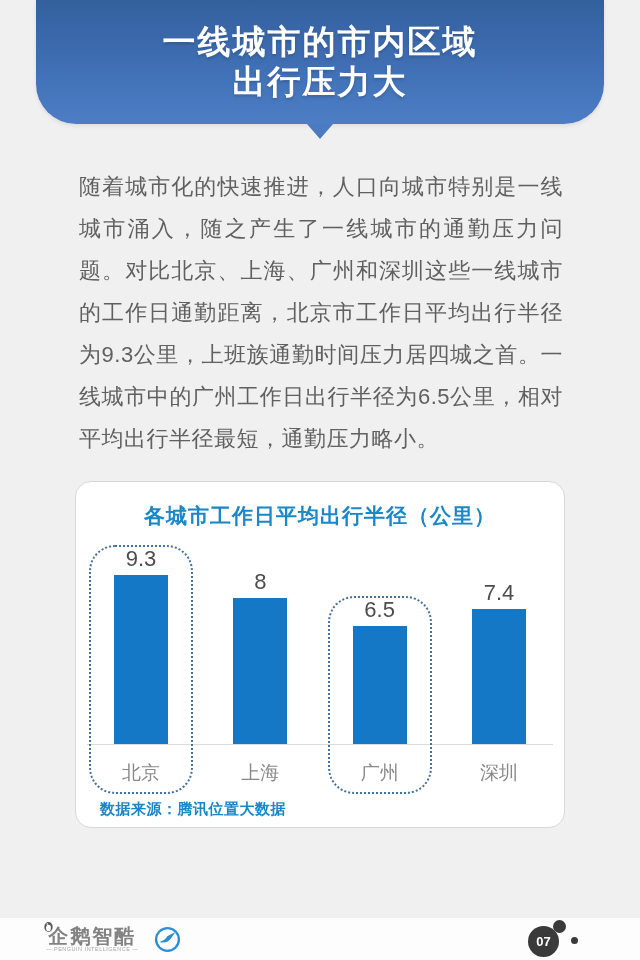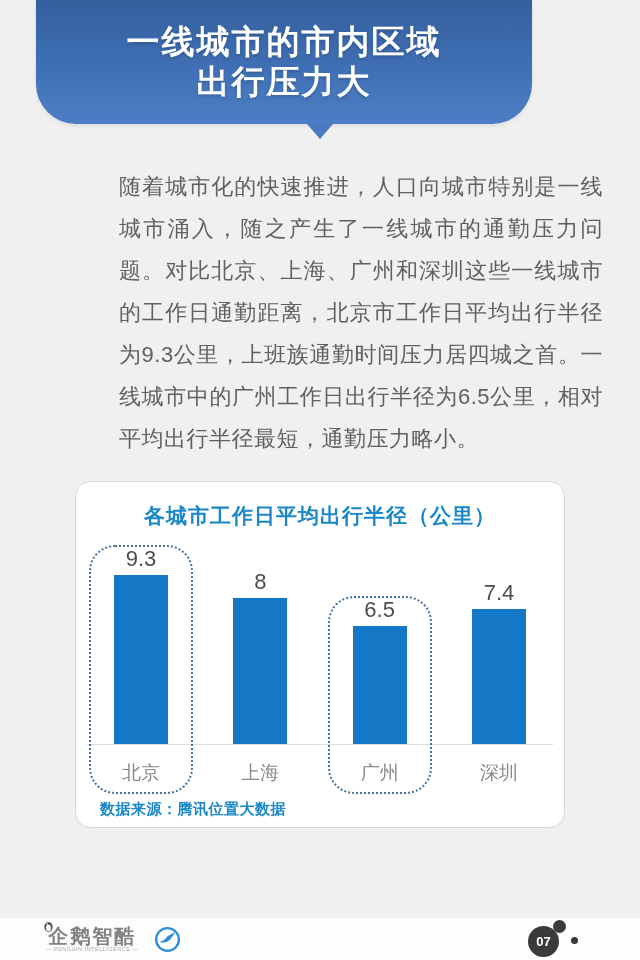--- a/index.html
+++ b/index.html
@@ -1,33 +1,33 @@
 <!DOCTYPE html>
 <html><head>
 <meta charset="utf-8">
 <style>
   html,body{margin:0;padding:0;}
   body{font-family:"Liberation Sans","DejaVu Sans",sans-serif;}
   .page{position:relative;width:640px;height:960px;background:#f0f0f1;overflow:hidden;}
 
   
-  .banner{position:absolute;left:36px;top:0;width:496px;height:124px;
+  .banner{position:absolute;left:36px;top:0;width:568px;height:124px;
     background:linear-gradient(180deg,#33609d 0%,#3d6cb1 45%,#4d7ec5 100%);
     border-radius:0 0 40px 40px;
     display:flex;flex-direction:column;align-items:center;justify-content:center;
     box-shadow:0 2px 4px rgba(0,0,0,0.08);}
   .banner-title{color:#ffffff;font-size:33px;font-weight:bold;line-height:40px;
     letter-spacing:2px;text-align:center;text-shadow:0 2px 3px rgba(0,0,0,0.15);}
   .banner-pointer{position:absolute;left:50%;top:124px;transform:translateX(-50%);
     width:0;height:0;border-left:13px solid transparent;border-right:13px solid transparent;
     border-top:15px solid #4a7ac0;}
 
   
   .intro{position:absolute;left:79px;top:166px;width:484px;
-    color:#606060;font-size:22px;line-height:42px;text-align:justify;letter-spacing:0.5px;margin-left:40px;}
+    color:#606060;font-size:22px;line-height:42px;text-align:justify;letter-spacing:0.5px;}
 
   
   .chart-card{position:absolute;left:75px;top:481px;width:490px;height:347px;
     background:#ffffff;border:1px solid #d8d8d8;border-radius:16px;box-sizing:border-box;}
   .chart-title{position:absolute;top:20px;left:0;width:100%;text-align:center;
     color:#1987c8;font-size:21px;font-weight:bold;letter-spacing:1px;}
   .chart-plot{position:absolute;left:13px;top:56px;width:462px;height:259px;
     display:flex;justify-content:space-between;}
   .baseline{position:absolute;left:-2px;right:-2px;top:206px;height:1px;background:#dcdcdc;}
   .bar-group{position:relative;width:104px;height:259px;box-sizing:border-box;

